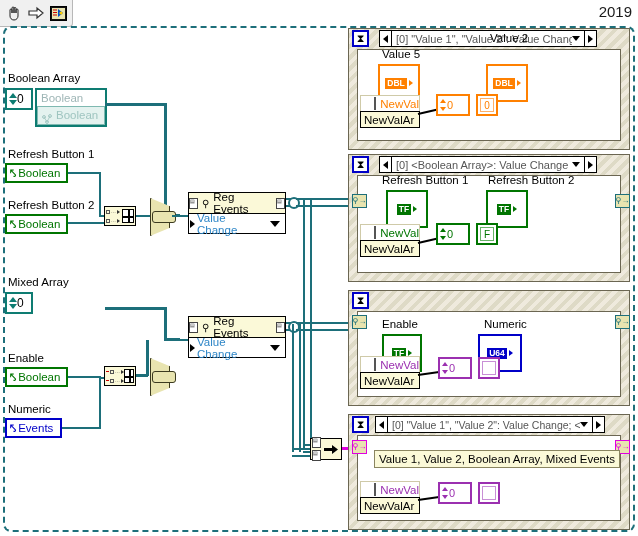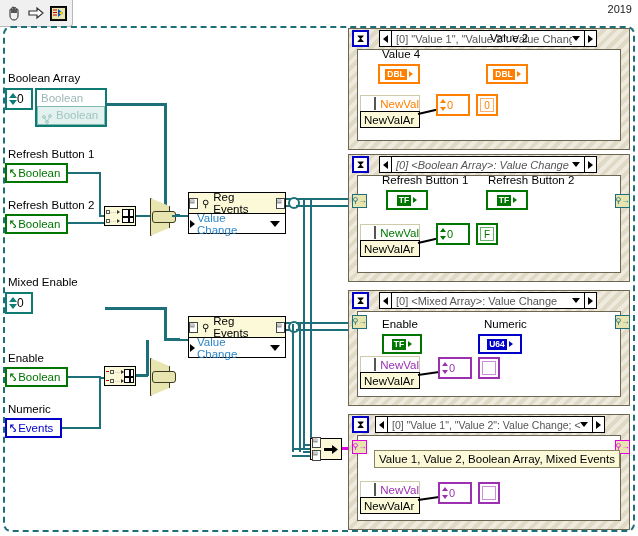--- a/index.html
+++ b/index.html
@@ -9,21 +9,21 @@
   .abs{position:absolute;}
 
   
   #toolbar{left:0;top:0;width:73px;height:27px;background:#f0f0f0;
            border:1px solid #b8b8b8;border-top:none;border-left:none;
            border-radius:0 0 4px 0;box-sizing:border-box;
            display:flex;align-items:center;gap:4px;padding-left:5px;}
   .tb-icon{width:18px;height:18px;display:flex;align-items:center;justify-content:center;}
 
   
-  #version{right:4px;top:3px;font-size:11px;color:#1a1a1a;background:#fff;padding:0 2px;}
+  #version{right:4px;top:3px;font-size:15px;color:#1a1a1a;background:#fff;padding:0 2px;}
 
   
   #while-loop{left:3px;top:26px;width:632px;height:506px;
               border:2px dashed #1d6f7a;border-radius:8px;box-sizing:border-box;}
 
   
   .lbl{font-size:11.5px;color:#000;white-space:nowrap;}
 
   
   .arr-wrap{display:flex;align-items:stretch;}
@@ -113,21 +113,21 @@
        display:flex;align-items:center;justify-content:center;font-size:11px;color:#000;}
 
   
   .dynterm{position:absolute;width:15px;height:14px;border:1.5px solid;background:#e8e4b0;
        box-sizing:border-box;display:flex;align-items:center;justify-content:center;
        font-size:8px;line-height:8px;}
 
   
   .cap{font-size:11.5px;color:#000;position:absolute;white-space:nowrap;}
   .ctl{position:absolute;height:17px;border:2px solid;box-sizing:border-box;background:#fff;
-       display:flex;align-items:center;justify-content:center;gap:2px;padding:8px 3px;}
+       display:flex;align-items:center;justify-content:center;gap:2px;padding:17px 3px;}
   .ctl .tag{font-size:8.5px;font-weight:bold;letter-spacing:0;line-height:9px;
        padding:1px 2px;box-sizing:border-box;}
   .ctl .ptr{width:0;height:0;border-top:3px solid transparent;border-bottom:3px solid transparent;}
 
   
   .nv{position:absolute;}
   .nv .nv1{height:17px;border:1.5px solid #cfcaa8;background:#fff;box-sizing:border-box;
        display:flex;align-items:center;padding-left:13px;font-size:11.5px;}
   .nv .nv1:before{content:"";width:4px;height:13px;background:#888;
        border:1px solid #555;box-sizing:border-box;margin-right:4px;}
@@ -219,21 +219,21 @@
   <span class="refnum-glyph">⤣</span>
   <span>Boolean</span>
 </div>
 
 <div class="abs lbl" style="left:8px;top:199px;">Refresh Button 2</div>
 <div class="abs term green" style="left:5px;top:214px;width:63px;">
   <span class="refnum-glyph">⤣</span>
   <span>Boolean</span>
 </div>
 
-<div class="abs lbl" style="left:8px;top:276px;">Mixed Enable</div>
+<div class="abs lbl" style="left:8px;top:276px;">Mixed Array</div>
 <div class="abs arr-wrap" style="left:5px;top:292px;">
   <div class="arr-index">0</div>
 </div>
 
 <div class="abs lbl" style="left:8px;top:352px;">Enable</div>
 <div class="abs term green" style="left:5px;top:367px;width:63px;">
   <span class="refnum-glyph">⤣</span>
   <span>Boolean</span>
 </div>
 
@@ -371,21 +371,21 @@
         <span class="tri-l"></span>
       </span>
     <span style="flex:1;padding-left:4px;overflow:hidden;">[0] "Value 1", "Value 2": Value Change</span>
     <span class="evs-caret"></span>
     <span class="evs-arrR">
         <span class="tri-r"></span>
       </span>
   </div>
 </div>
 
-<div class="cap" style="left:382px;top:48px;">Value 4</div>
+<div class="cap" style="left:382px;top:48px;">Value 5</div>
 <div class="ctl" style="left:378px;top:64px;width:42px;border-color:#ff8000;">
   <span class="tag" style="background:#ff8000;color:#fff;">DBL</span>
   <span class="ptr" style="border-left:4px solid #ff8000;"></span>
 </div>
 <div class="cap" style="left:490px;top:32px;">Value 2</div>
 <div class="ctl" style="left:486px;top:64px;width:42px;border-color:#ff8000;">
   <span class="tag" style="background:#ff8000;color:#fff;">DBL</span>
   <span class="ptr" style="border-left:4px solid #ff8000;"></span>
 </div>
 <div class="nv" style="left:360px;top:95px;width:60px;">
@@ -401,21 +401,21 @@
   <span class="inner" style="border-color:#ffb066;color:#ff8000;">0</span>
 </div>
 
 <div class="evs" style="left:348px;top:154px;width:282px;height:128px;">
   <div class="evs-inner"></div>
   <div class="evs-icon">⧗</div>
   <div class="evs-sel" style="left:30px;width:218px;">
     <span class="evs-arrL">
         <span class="tri-l"></span>
       </span>
-    <span style="flex:1;padding-left:4px;overflow:hidden;font-style:italic;">[0] &lt;Boolean Array&gt;: Value Change</span>
+    <span style="flex:1;padding-left:4px;overflow:hidden;">[0] &lt;Boolean Array&gt;: Value Change</span>
     <span class="evs-caret"></span>
     <span class="evs-arrR">
         <span class="tri-r"></span>
       </span>
   </div>
 </div>
 <div class="dynterm" style="left:352px;top:194px;border-color:#1d6f7a;color:#1d6f7a;">⚲→</div>
 <div class="dynterm" style="left:615px;top:194px;border-color:#1d6f7a;color:#1d6f7a;">⚲→</div>
 <div class="cap" style="left:382px;top:174px;">Refresh Button 1</div>
 <div class="ctl" style="left:386px;top:190px;width:42px;border-color:#007500;">
@@ -436,30 +436,20 @@
 <div class="idxarr" style="left:436px;top:223px;border-color:#007500;color:#007500;">
   <span>0</span>
 </div>
 <div class="outind" style="left:476px;top:223px;border-color:#007500;">
   <span class="inner" style="border-color:#66b366;color:#007500;">F</span>
 </div>
 
 <div class="evs" style="left:348px;top:290px;width:282px;height:116px;">
   <div class="evs-inner"></div>
   <div class="evs-icon">⧗</div>
-  <div class="evs-sel" style="left:30px;width:218px;">
-    <span class="evs-arrL">
-        <span class="tri-l"></span>
-      </span>
-    <span style="flex:1;padding-left:4px;overflow:hidden;">[0] &lt;Mixed Array&gt;: Value Change</span>
-    <span class="evs-caret"></span>
-    <span class="evs-arrR">
-        <span class="tri-r"></span>
-      </span>
-  </div>
 </div>
 <div class="dynterm" style="left:352px;top:315px;border-color:#1d6f7a;color:#1d6f7a;">⚲→</div>
 <div class="dynterm" style="left:615px;top:315px;border-color:#1d6f7a;color:#1d6f7a;">⚲→</div>
 <div class="cap" style="left:382px;top:318px;">Enable</div>
 <div class="ctl" style="left:382px;top:334px;width:40px;border-color:#007500;">
   <span class="tag" style="background:#007500;color:#fff;">TF</span>
   <span class="ptr" style="border-left:4px solid #007500;"></span>
 </div>
 <div class="cap" style="left:484px;top:318px;">Numeric</div>
 <div class="ctl" style="left:478px;top:334px;width:44px;border-color:#0000c8;">

